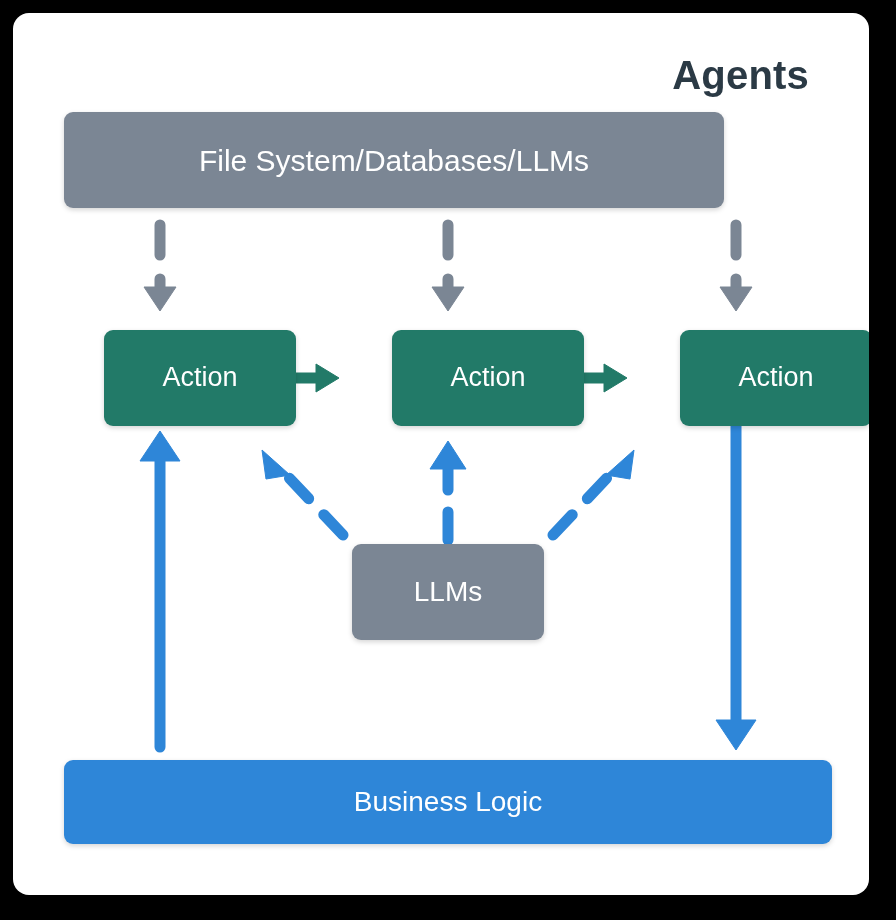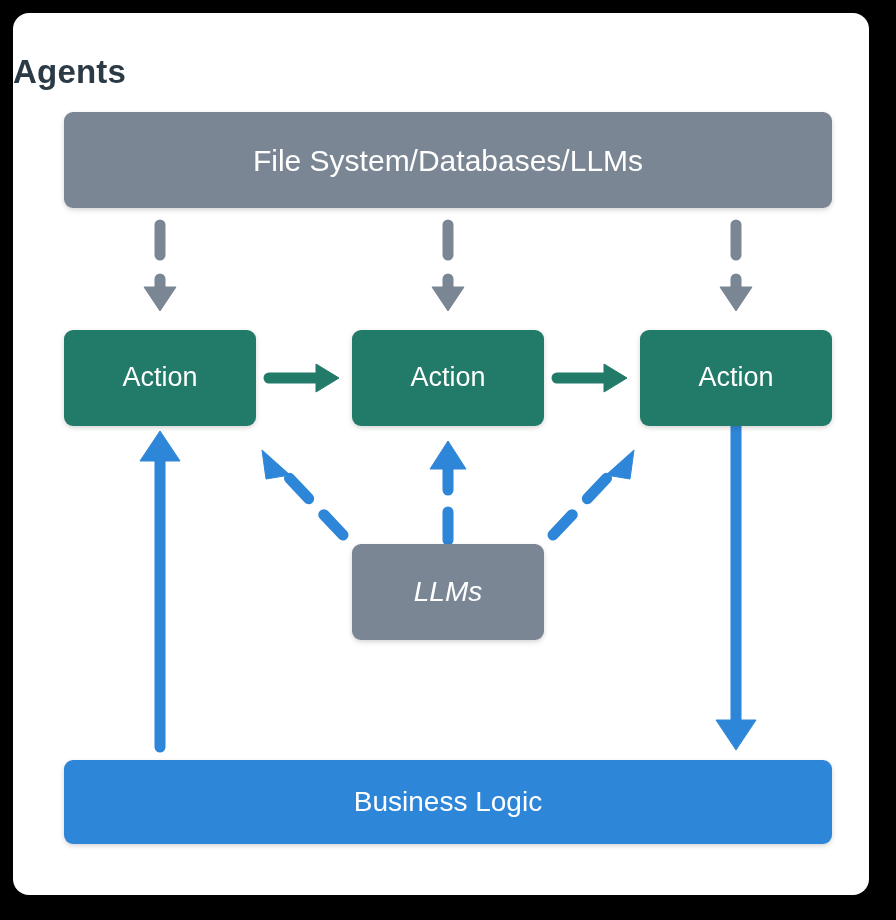--- a/index.html
+++ b/index.html
@@ -40,50 +40,50 @@
     width: 856px;
     height: 882px;
   }
 
   
   #title {
     position: absolute;
     left: 0;
     top: 40px;
     width: 796px;
-    text-align: left;
-    font-size: 33px;
+    text-align: right;
+    font-size: 40px;
     font-weight: bold;
     color: #2b3a45;
     letter-spacing: 0.2px;
   }
 
   
   .node {
     position: absolute;
     display: flex;
     align-items: center;
     justify-content: center;
     border-radius: 9px;
     color: #ffffff;
     box-shadow: 0 2px 5px rgba(0,0,0,0.17);
     box-sizing: border-box;
     text-align: center;
     line-height: 1.1;
   }
 
   .node-gray   { background: #7b8694; }
-  .node-green  { background: #227a68; }
+  .node-green  { background: #227a68; margin-left: 40px; }
   .node-blue   { background: #2e86d8; }
 
   
   #node-datasources {
     left: 51px;
     top: 99px;
-    width: 768px;
+    width: 660px;
     height: 96px;
     font-size: 30px;
   }
 
   
   .node-action {
     top: 317px;
     width: 192px;
     height: 96px;
     font-size: 27px;
@@ -92,21 +92,20 @@
   #node-action-2 { left: 339px; }
   #node-action-3 { left: 627px; }
 
   
   #node-llms {
     left: 339px;
     top: 531px;
     width: 192px;
     height: 96px;
     font-size: 28px;
-    font-style: italic;
   }
 
   
   #node-business-logic {
     left: 51px;
     top: 747px;
     width: 768px;
     height: 84px;
     font-size: 28px;
     font-weight: 500;

